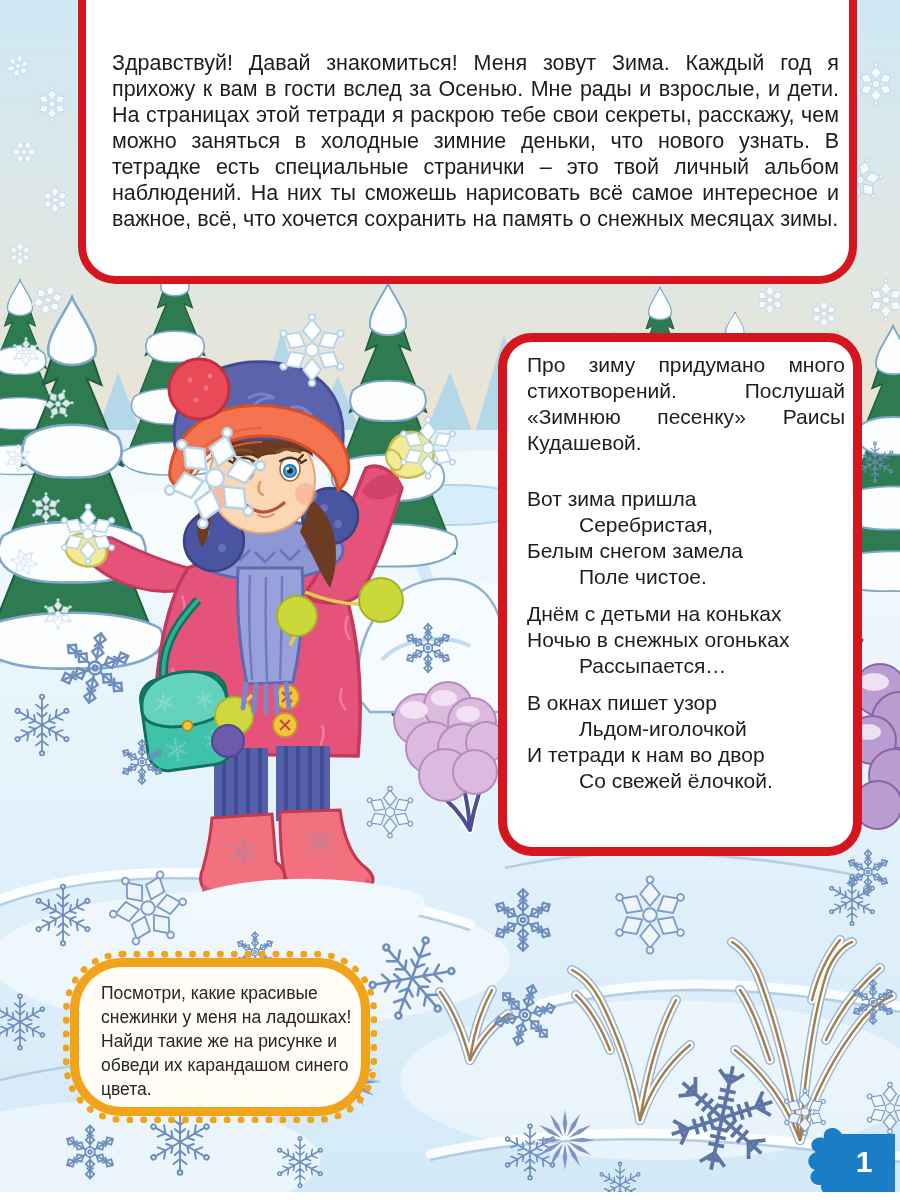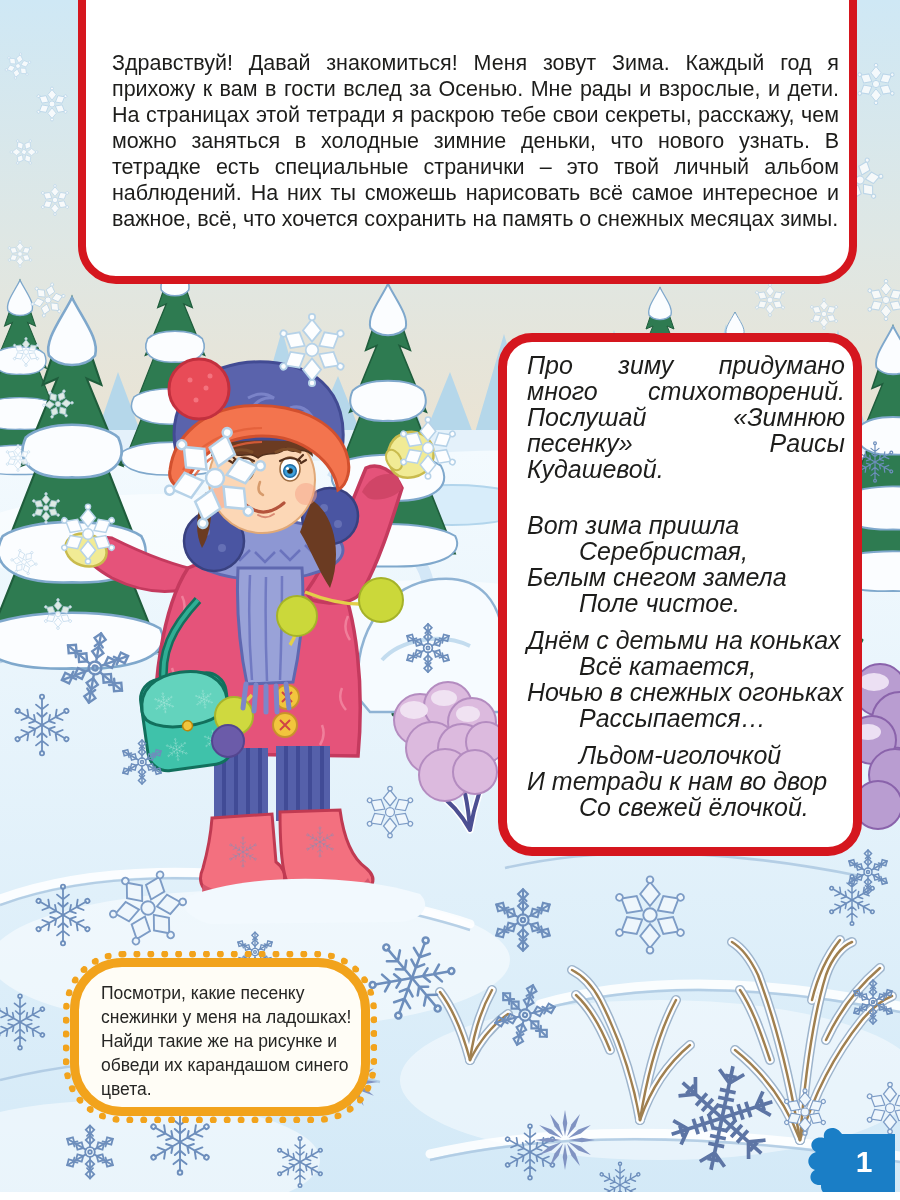--- a/index.html
+++ b/index.html
@@ -5,21 +5,21 @@
   html,body{margin:0;padding:0;background:#ffffff;}
   .page{position:relative;width:900px;height:1200px;overflow:hidden;background:#be185d;
         font-family:"Liberation Sans",sans-serif;color:#1d1d1b;}
   .scene{position:absolute;left:0;top:0;width:900px;height:1200px;display:block;}
   p{margin:0;}
   .textbox{position:absolute;background:#ffffff;border:8px solid #d5161e;border-radius:38px;
            box-sizing:border-box;}
   #introBox{left:78px;top:-44px;width:779px;height:328px;padding:86px 10px 0 26px;
             font-size:21.5px;line-height:26px;text-align:justify;}
   #poemBox{left:498px;top:333px;width:364px;height:523px;border-width:9px;border-radius:34px;
-           padding:10px 8px 0 20px;font-size:25px;line-height:26px;font-style:italic;}
+           padding:10px 8px 0 20px;font-size:21px;line-height:26px;}
   #poemBox .poem-intro{text-align:justify;margin-bottom:30px;}
   .stanza{margin-top:11px;}
   .stanza + .stanza{}
   .stanza p.indent{padding-left:52px;}
   #callout{position:absolute;left:70px;top:958px;width:300px;height:158px;background:#fffdf6;
            border:9px solid #f2a31c;border-radius:52px;box-sizing:border-box;
            padding:14px 8px 0 22px;font-size:17.5px;line-height:24px;color:#262624;}
   #callout::after{content:'';position:absolute;inset:-16px;border:7px dotted #f2a31c;
                   border-radius:60px;pointer-events:none;}
   .badge-num{position:absolute;left:838px;top:1138px;width:52px;height:48px;display:flex;
@@ -434,32 +434,32 @@
 <div class="textbox" id="poemBox">
   <p class="poem-intro">Про зиму придумано много стихотворений. Послушай «Зимнюю песенку» Раисы Кудашевой.</p>
   <div class="stanza">
     <p>Вот зима пришла</p>
     <p class="indent">Серебристая,</p>
     <p>Белым снегом замела</p>
     <p class="indent">Поле чистое.</p>
   </div>
   <div class="stanza">
     <p>Днём с детьми на коньках</p>
-    <p class="indent">Всё катается,</p>
     <p>Ночью в снежных огоньках</p>
     <p class="indent">Рассыпается…</p>
   </div>
   <div class="stanza">
+    <p>В окнах пишет узор</p>
     <p class="indent">Льдом-иголочкой</p>
     <p>И тетради к нам во двор</p>
     <p class="indent">Со свежей ёлочкой.</p>
   </div>
 </div>
 
 <div id="callout">
-  <p>Посмотри, какие песенку снежинки у меня на ладошках! Найди такие же на рисунке и обведи их карандашом синего цвета.</p>
+  <p>Посмотри, какие красивые снежинки у меня на ладошках! Найди такие же на рисунке и обведи их карандашом синего цвета.</p>
 </div>
 
 <div class="badge-num">
   <span>1</span>
 </div>
 
 </div>
 
 </body></html>

